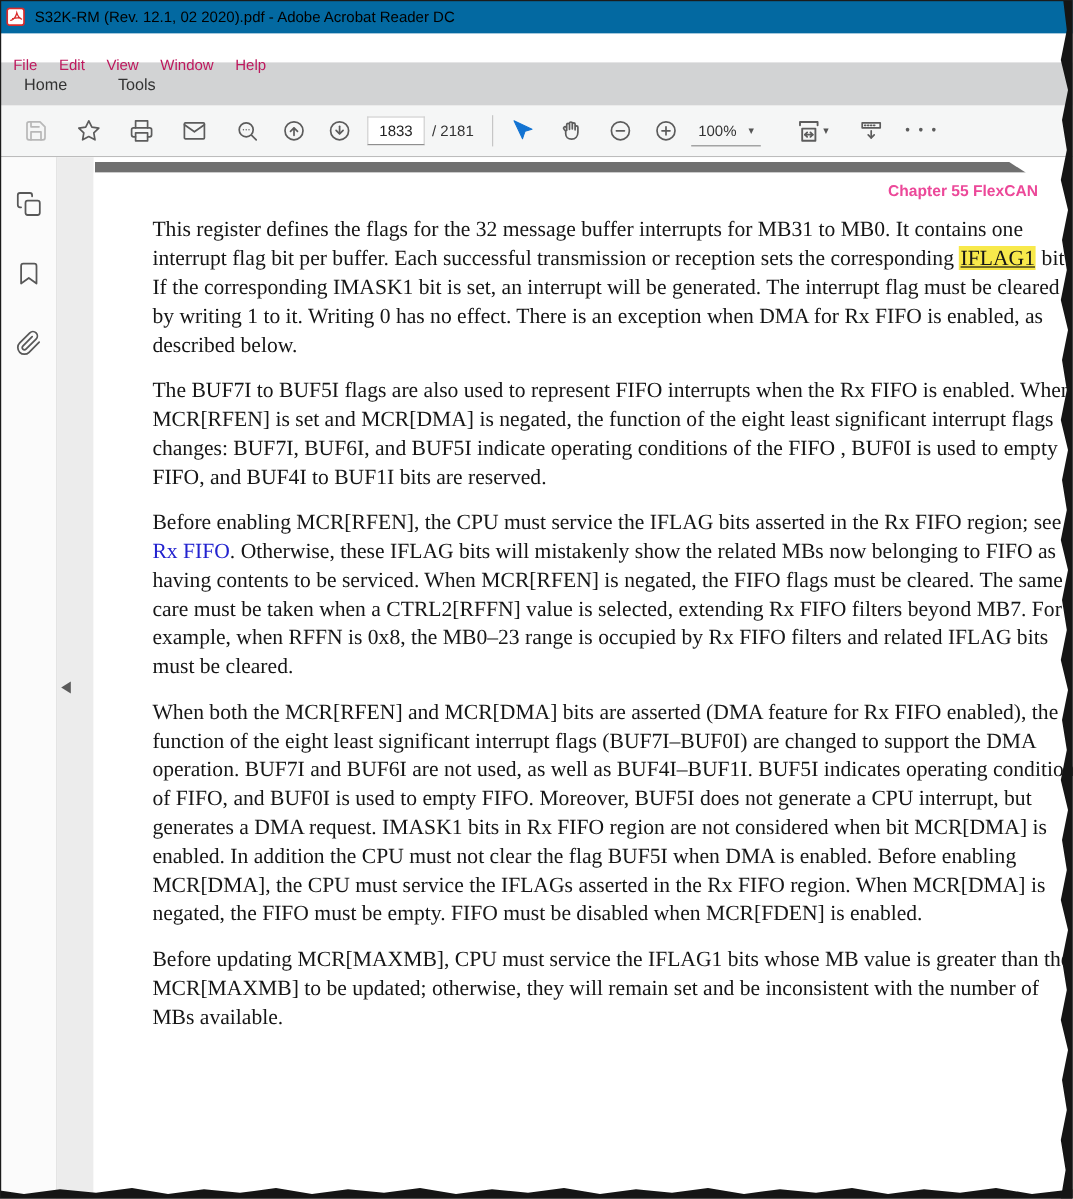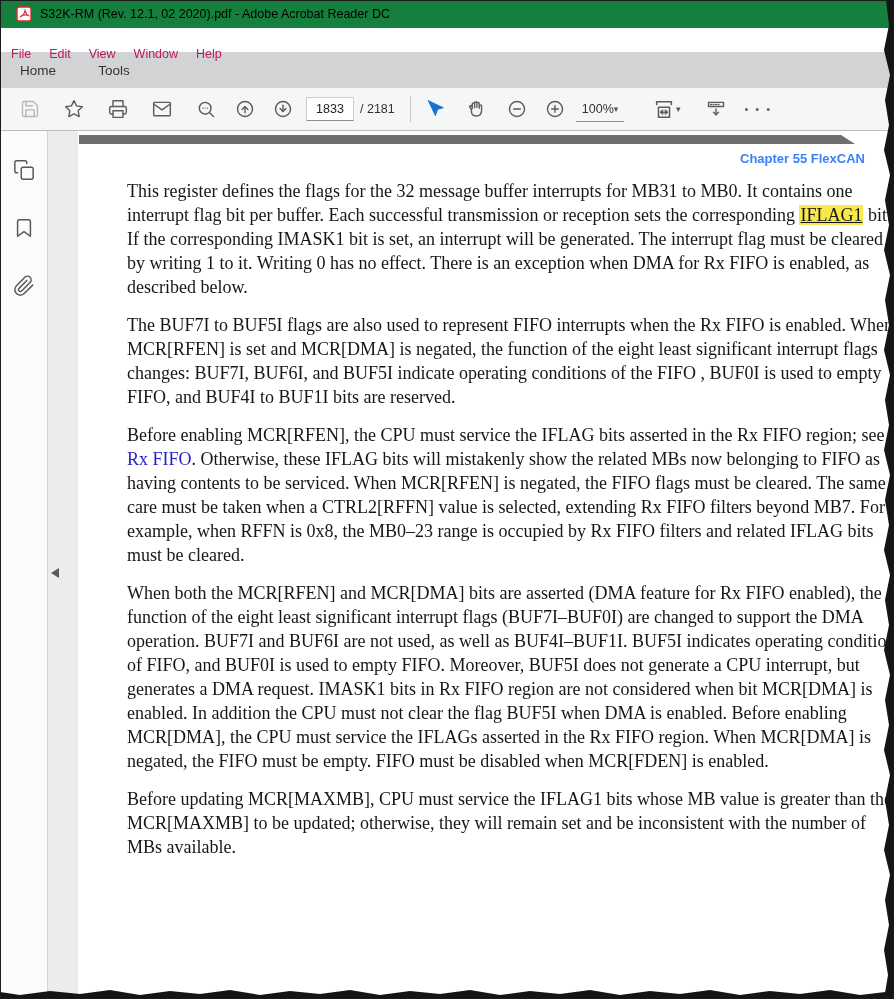--- a/index.html
+++ b/index.html
@@ -4,21 +4,21 @@
 <style>
   html,body{margin:0;padding:0;}
   body{
     width:894px;height:999px;position:relative;overflow:hidden;background:#fff;
     font-family:"Liberation Sans",sans-serif;color:#1a1a1a;
     -webkit-user-select:none;
   }
   .frame{position:absolute;inset:0;border:1px solid #1b1b1b;z-index:60;pointer-events:none;}
 
   
-  .titlebar{height:28px;display:flex;align-items:center;padding-left:16px;background:#15803d;}
+  .titlebar{height:28px;display:flex;align-items:center;padding-left:5px;background:#0369a1;}
   .titlebar .app-title{font-size:12.5px;color:#000;margin-left:8px;}
   .pdficon{width:16px;height:16px;display:block;}
 
   
   .menubar{height:24px;display:flex;align-items:center;padding-left:2px;background:#fff;}
   .menu-item{font-size:12.5px;color:#be185d;padding:3px 9px;cursor:default;margin-top:28px;}
 
   
   .tabbar{height:36px;background:#d2d3d4;display:flex;align-items:stretch;}
   .tab{display:flex;align-items:center;justify-content:center;font-size:13.5px;color:#333;}
@@ -36,38 +36,38 @@
   .tbtn.disabled svg{stroke:#b8b8b8;}
   .tbtn.narrow{width:30px;}
   .pagebox{
     width:46px;height:22px;margin:0 4px 0 8px;background:#fff;
     border:1px solid #cfcfcf;border-bottom:1px solid #8f8f8f;
     font-size:12.5px;color:#222;display:flex;align-items:center;justify-content:center;
   }
   .pagecount{font-size:12.5px;color:#333;margin:0 6px 0 2px;white-space:nowrap;}
   .tsep{width:1px;height:26px;background:#c6c6c6;margin:0 9px;}
   .zoombox{
-    height:24px;display:flex;align-items:center;padding:0 6px;margin:0 6px;
+    height:24px;display:flex;align-items:center;gap:10px;padding:0 6px;margin:0 6px;
     border-bottom:1px solid #8f8f8f;font-size:12.5px;color:#333;
   }
   .caret{font-size:9px;color:#555;}
   .pointer-svg{fill:#1273d2;stroke:#1273d2;}
   .dots{font-size:11px;color:#5c5c5c;letter-spacing:2px;}
 
   
   .main{display:flex;height:868px;}
   .sidebar{width:47px;background:#fbfbfb;border-right:1px solid #d4d4d4;display:flex;flex-direction:column;align-items:center;padding-top:28px;gap:36px;flex:0 0 auto;}
   .sidebar svg{width:22px;height:22px;stroke:#585858;fill:none;stroke-width:1.6;stroke-linecap:round;stroke-linejoin:round;}
 
   .content{position:relative;flex:1;background:#fff;}
   .left-strip{position:absolute;left:0;top:0;bottom:0;width:30px;background:#ececec;}
   .page-gap-bar{position:absolute;left:31px;top:4px;width:776px;height:9px;background:#6f6f6f;
     clip-path:polygon(0 0,calc(100% - 14px) 0,100% 100%,0 100%);}
   .page{position:absolute;left:30px;top:13px;right:0;bottom:0;background:#fff;}
-  .running-header{text-align:right;padding-right:29px;margin-top:7px;font-size:13px;font-weight:bold;color:#3b82f6;}
+  .running-header{text-align:right;padding-right:29px;margin-top:7px;font-size:13px;font-weight:bold;color:#ec4899;}
   .doc-heading{margin:16px 0 0 19px;font-size:20px;font-weight:bold;color:#141414;}
   .doc-heading .hnum{margin-right:22px;}
   .paras{margin-top:2px;}
   .para{
     width:772px;margin:14px 0 0 49px;
     font-family:"Liberation Serif",serif;font-size:18px;line-height:24px;color:#161616;
   }
   .para:first-child{margin-top:13px;}
   .hl{background:var(--hl,#f8e94b);padding:0 1px;text-decoration:underline;}
   .doclink{color:var(--link,#2222cf);cursor:pointer;}

